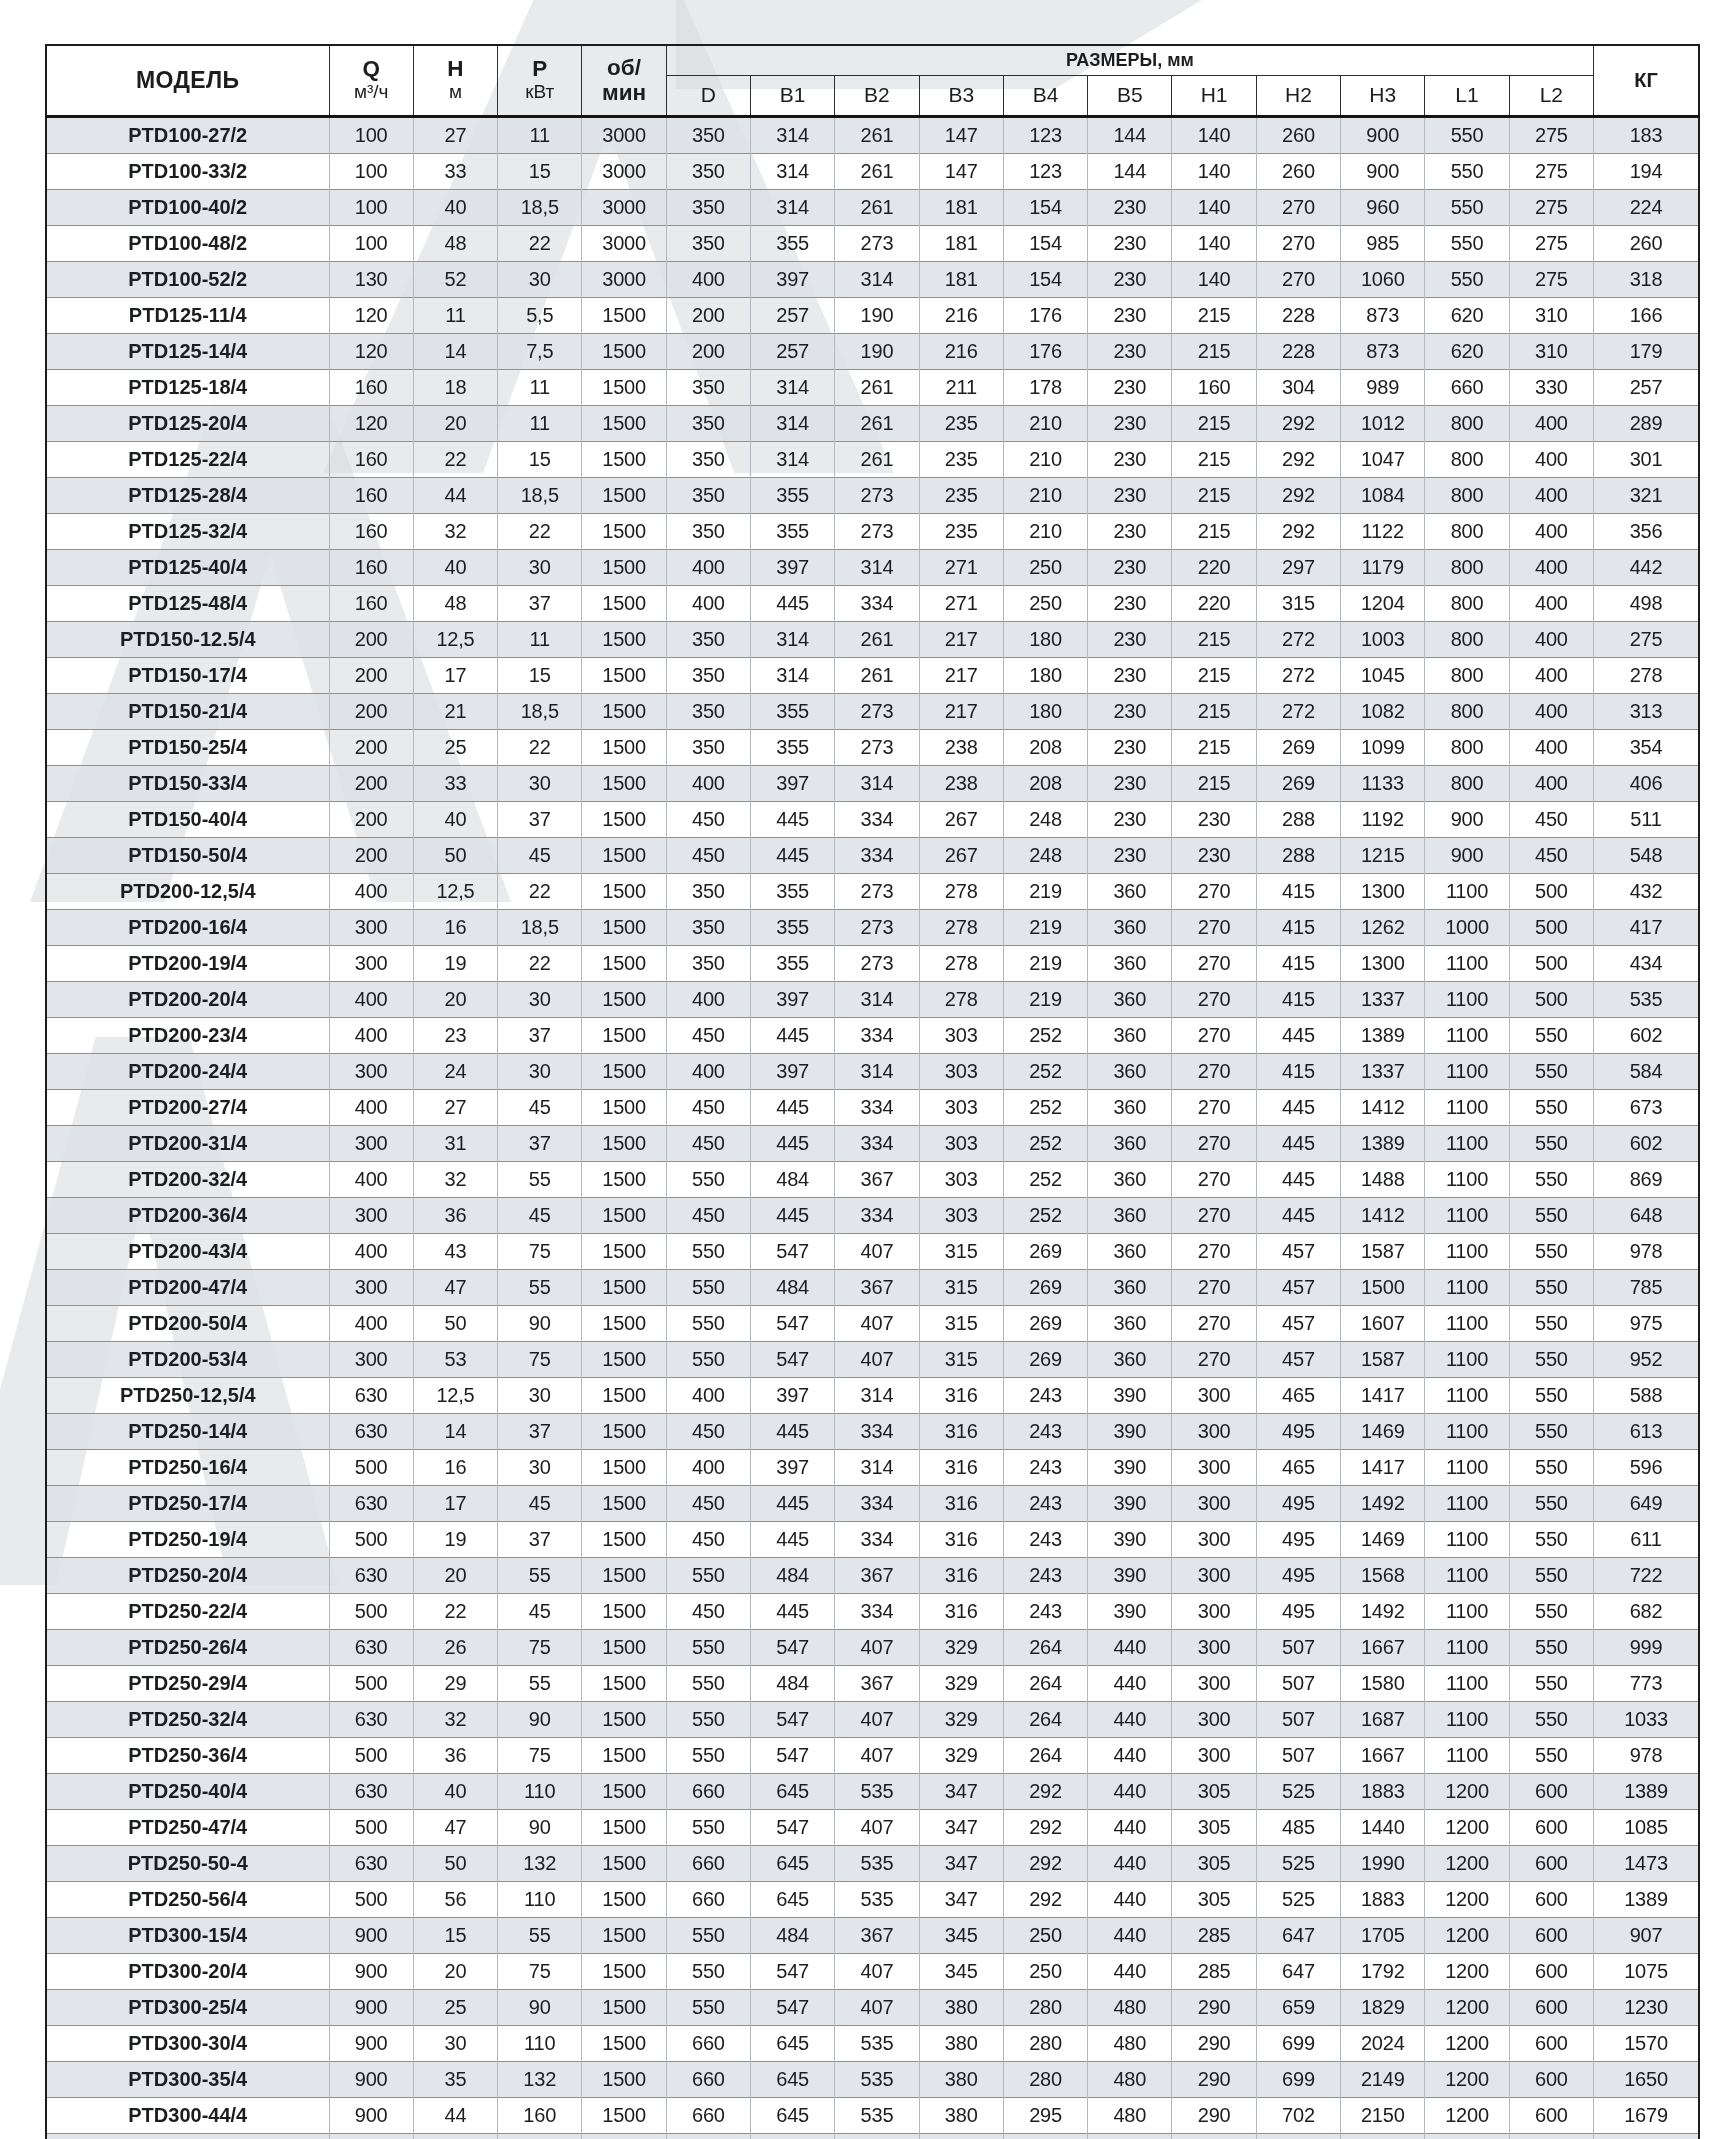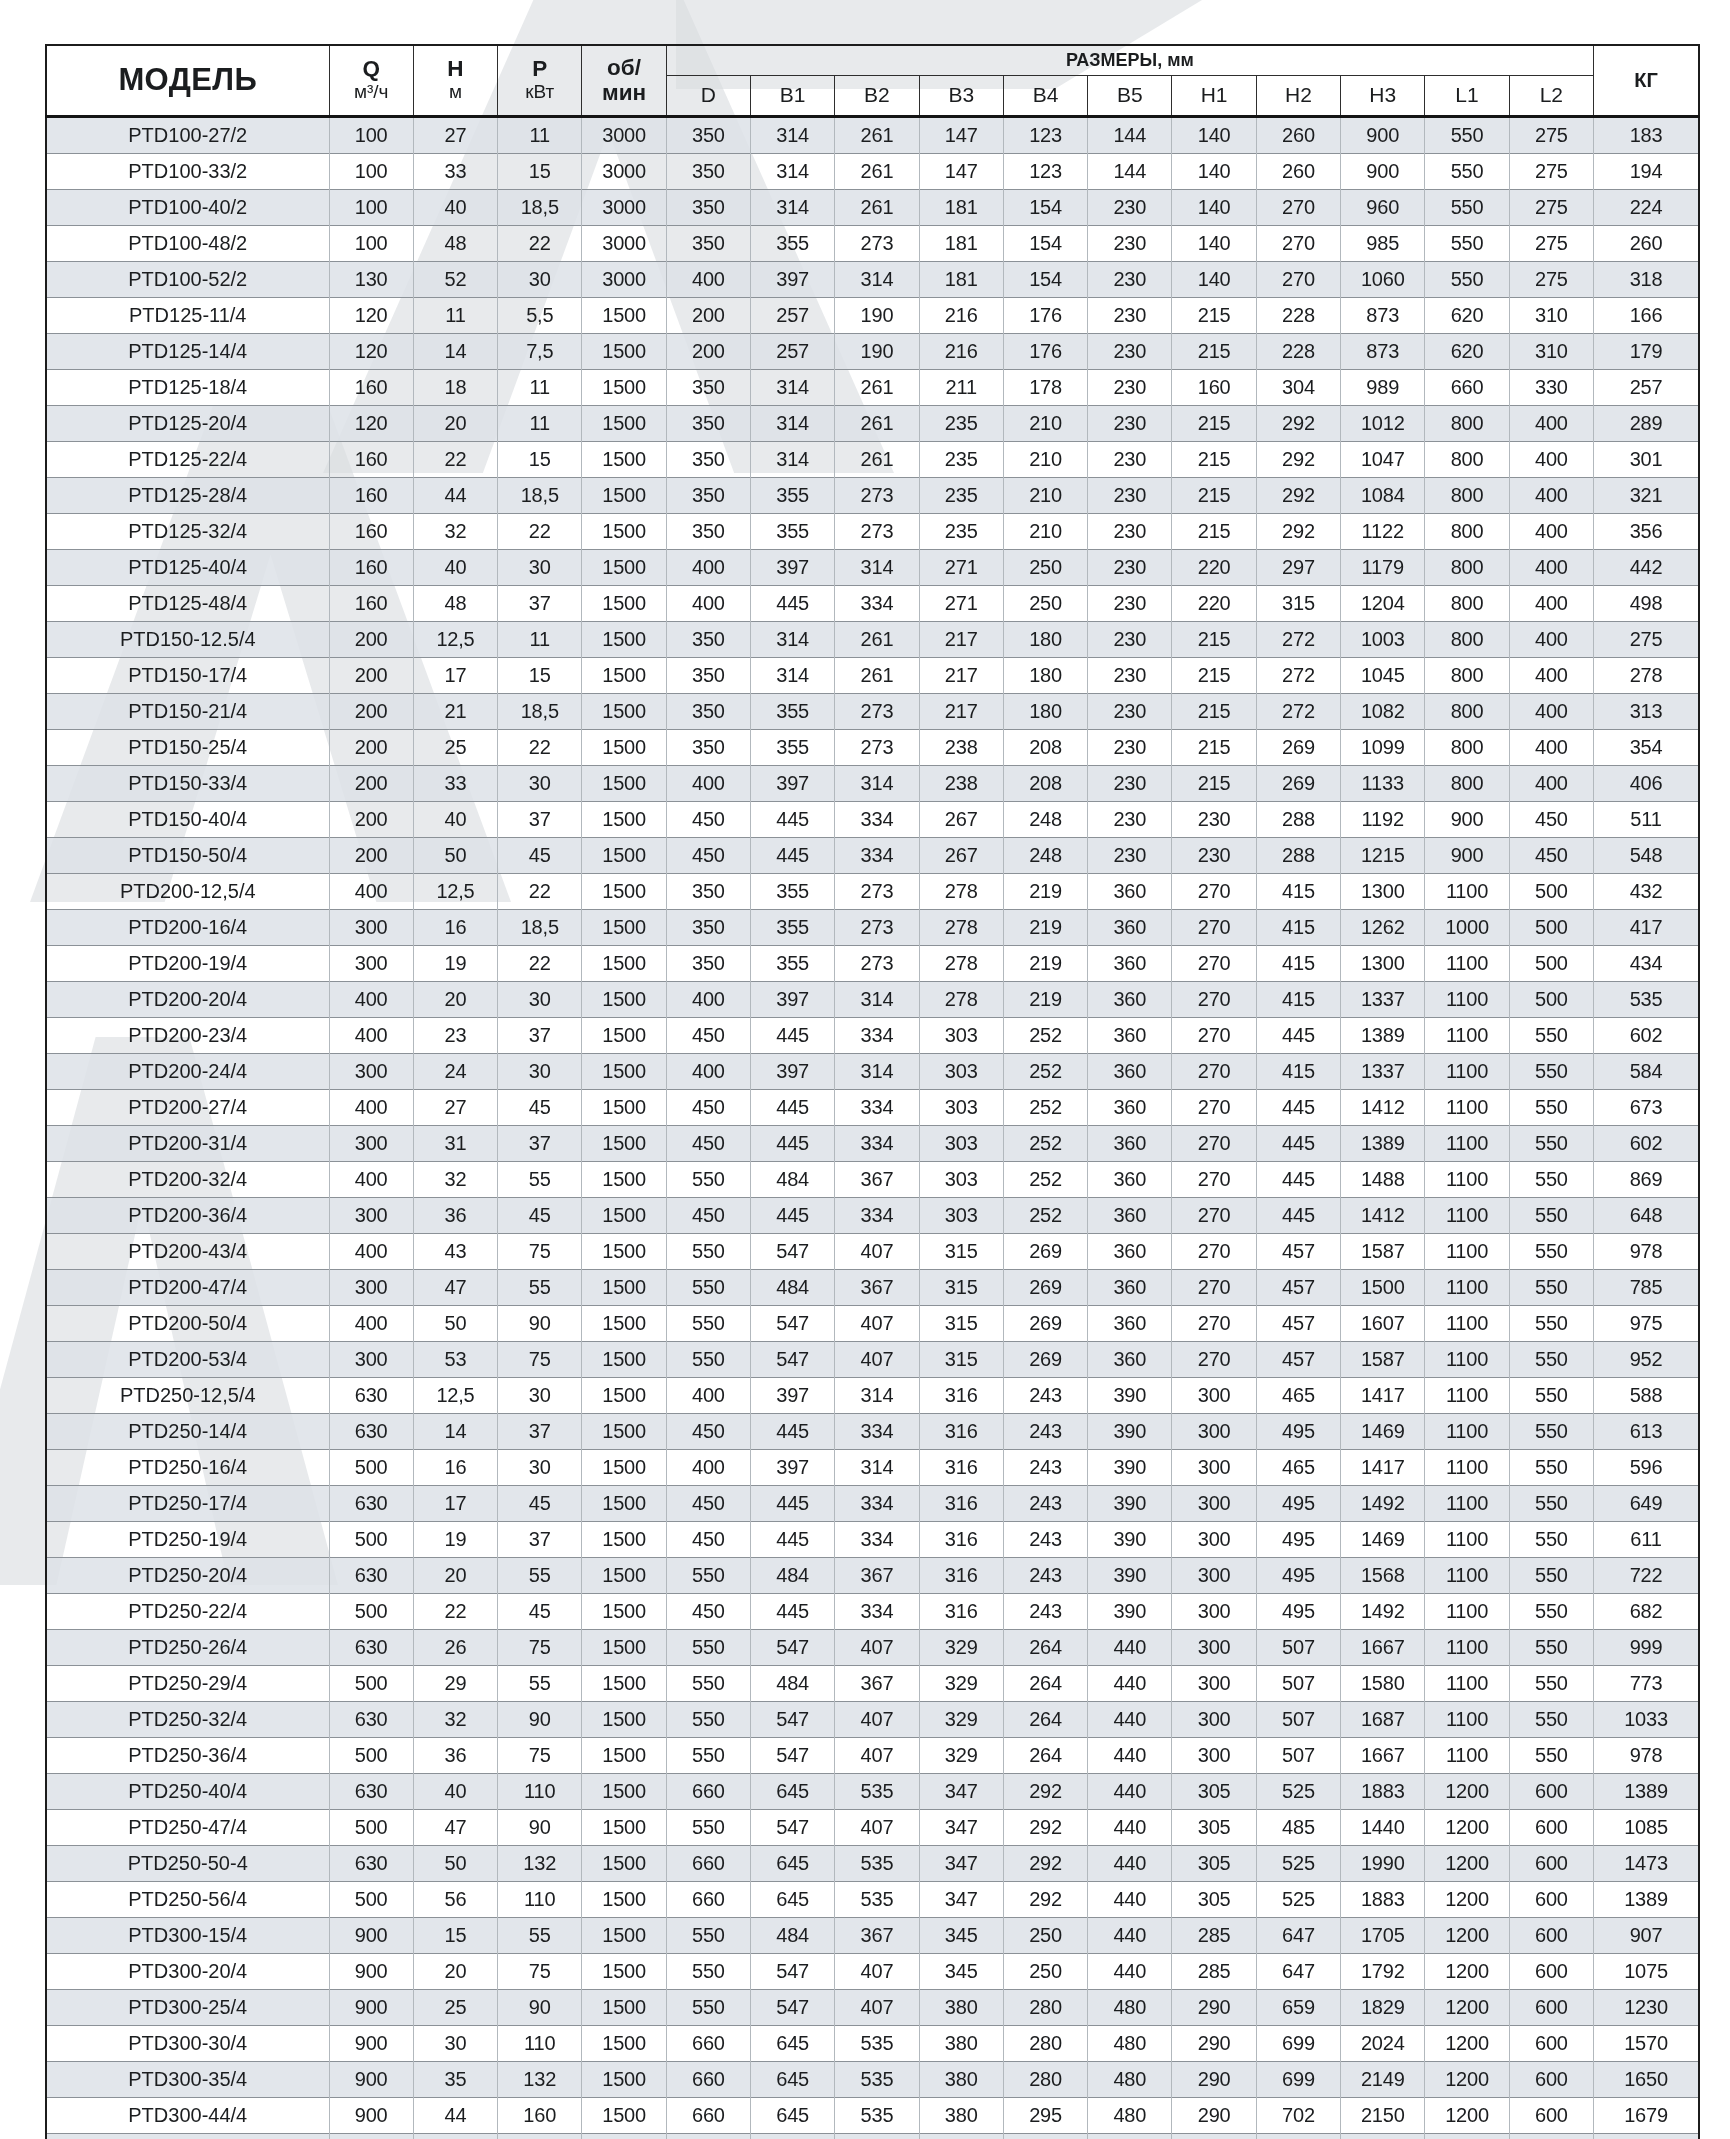--- a/index.html
+++ b/index.html
@@ -44,39 +44,39 @@
   thead th {
     border-left: 1.5px solid #2e2e2e;
     background: transparent;
     font-weight: bold;
     text-align: center;
     vertical-align: middle;
     padding: 0;
   }
   tr.h-top { height: 30px; }
   tr.h-sub { height: 41px; }
-  th.model-h { font-size: 31px; letter-spacing: 0.4px; }
+  th.model-h { font-size: 23px; letter-spacing: 0.4px; }
   th.kg-h    { font-size: 20px; }
   .hline  { display:block; font-size: 22.5px; font-weight: bold; line-height: 1.12; }
   .huint  { display:block; font-size: 19px; font-weight: normal; line-height: 1.2; }
   th.dims-h { font-size: 18px; border-bottom: 1.5px solid #2e2e2e; }
   th.dim-sub { font-weight: normal; font-size: 21px; }
   
   tbody td {
     height: 35px;
     padding: 0;
     text-align: center;
     vertical-align: middle;
     font-size: 20px;
     letter-spacing: -0.2px;
     border-left: 1.5px solid #b2b8bd;
     border-top: 1.5px solid #8b9197;
     white-space: nowrap;
   }
-  tbody td.model { font-weight: normal; font-size: 20px; letter-spacing: 0; margin-top: 16px; }
+  tbody td.model { font-weight: bold; font-size: 20px; letter-spacing: 0; margin-top: 16px; }
   tbody tr.striped { background: rgba(221,226,231,0.85); }
   tbody tr.plain   { background: transparent; }
 </style>
 </head>
 <body>
 
 <div class="page">
 
   <div class="wm chevron wm-a"></div>
   <div class="wm chevron wm-b"></div>

